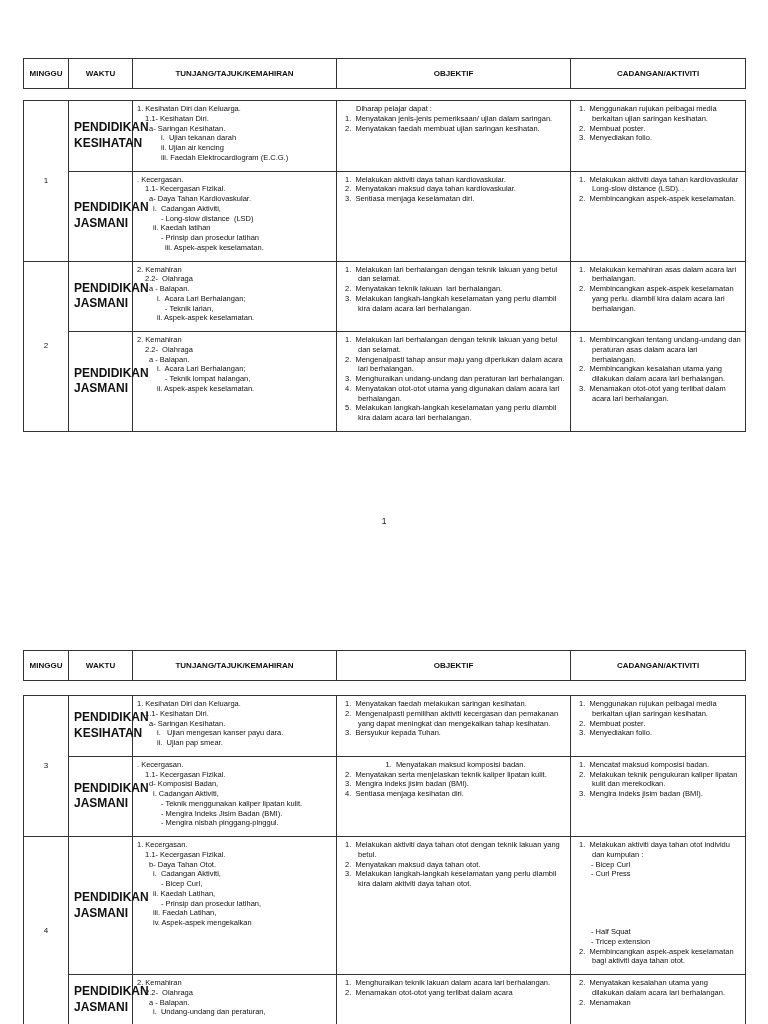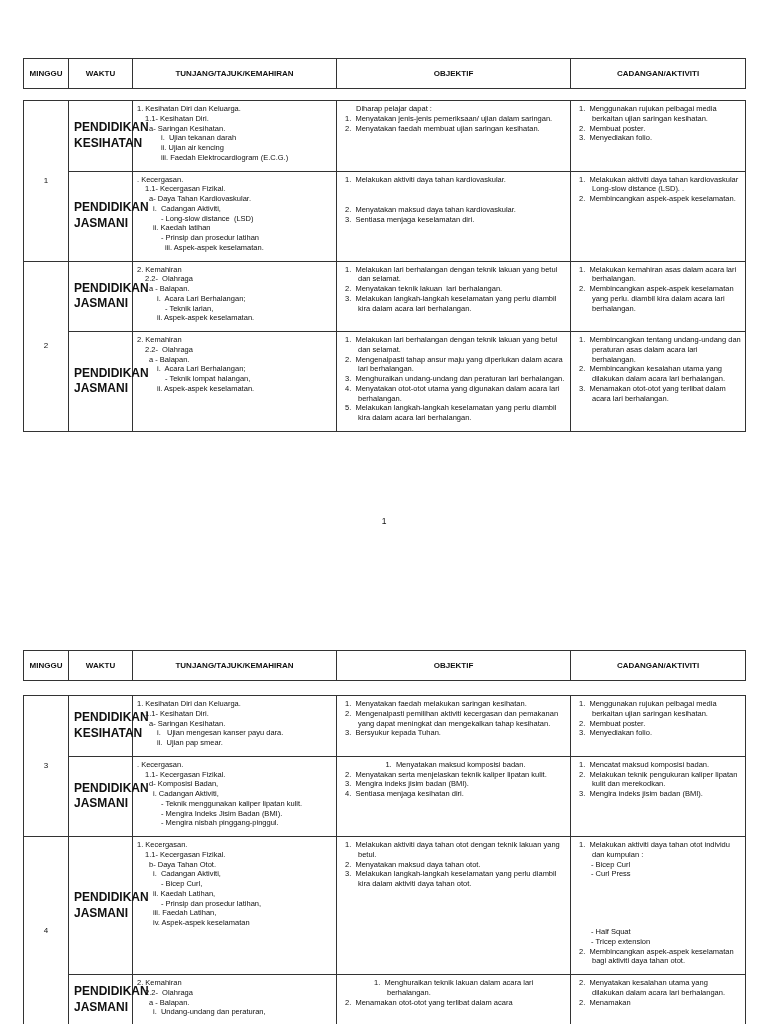--- a/index.html
+++ b/index.html
@@ -106,21 +106,21 @@
               <div class="ln" style="padding-left: 21px;">1.1- Kecergasan Fizikal.</div>
               <div class="ln" style="padding-left: 25px;">a- Daya Tahan Kardiovaskular.</div>
               <div class="ln" style="padding-left: 29px;">i.  Cadangan Aktiviti,</div>
               <div class="ln" style="padding-left: 37px;">- Long-slow distance  (LSD)</div>
               <div class="ln" style="padding-left: 29px;">ii. Kaedah latihan</div>
               <div class="ln" style="padding-left: 37px;">- Prinsip dan prosedur latihan</div>
               <div class="ln" style="padding-left: 41px;">iii. Aspek-aspek keselamatan.</div>
             </td>
             <td class="content">
               <div class="ln" style="padding-left: 17px;">1.  Melakukan aktiviti daya tahan kardiovaskular.</div>
-              <div class="ln" style="padding-left: 17px; margin-top: 21px;">2.  Menyatakan maksud daya tahan kardiovaskular.</div>
+              <div class="ln" style="padding-left: 17px;">2.  Menyatakan maksud daya tahan kardiovaskular.</div>
               <div class="ln" style="padding-left: 17px;">3.  Sentiasa menjaga keselamatan diri.</div>
             </td>
             <td class="content">
               <div class="ln" style="padding-left: 17px;">1.  Melakukan aktiviti daya tahan kardiovaskular Long-slow distance (LSD). .</div>
               <div class="ln" style="padding-left: 17px;">2.  Membincangkan aspek-aspek keselamatan.</div>
             </td>
           </tr>
           <tr>
             <td class="minggu" rowspan="2">2</td>
             <td class="waktu">PENDIDIKAN JASMANI</td>
@@ -251,21 +251,21 @@
             <td class="waktu">PENDIDIKAN JASMANI</td>
             <td class="content">
               <div class="ln" style="padding-left: 13px;">1. Kecergasan.</div>
               <div class="ln" style="padding-left: 21px;">1.1- Kecergasan Fizikal.</div>
               <div class="ln" style="padding-left: 25px;">b- Daya Tahan Otot.</div>
               <div class="ln" style="padding-left: 29px;">i.  Cadangan Aktiviti,</div>
               <div class="ln" style="padding-left: 37px;">- Bicep Curl,</div>
               <div class="ln" style="padding-left: 29px;">ii. Kaedah Latihan,</div>
               <div class="ln" style="padding-left: 37px;">- Prinsip dan prosedur latihan,</div>
               <div class="ln" style="padding-left: 29px;">iii. Faedah Latihan,</div>
-              <div class="ln" style="padding-left: 29px;">iv. Aspek-aspek keselamatan</div>
+              <div class="ln" style="padding-left: 29px;">iv. Aspek-aspek mengekalkan</div>
             </td>
             <td class="content">
               <div class="ln" style="padding-left: 17px;">1.  Melakukan aktiviti daya tahan otot dengan teknik lakuan yang betul.</div>
               <div class="ln" style="padding-left: 17px;">2.  Menyatakan maksud daya tahan otot.</div>
               <div class="ln" style="padding-left: 17px;">3.  Melakukan langkah-langkah keselamatan yang perlu diambil kira dalam aktiviti daya tahan otot.</div>
             </td>
             <td class="content">
               <div class="ln" style="padding-left: 17px;">1.  Melakukan aktiviti daya tahan otot individu dan kumpulan :</div>
               <div class="ln" style="padding-left: 29px;">- Bicep Curl</div>
               <div class="ln" style="padding-left: 29px;">- Curl Press</div>
@@ -276,21 +276,21 @@
           </tr>
           <tr>
             <td class="waktu">PENDIDIKAN JASMANI</td>
             <td class="content">
               <div class="ln" style="padding-left: 13px;">2. Kemahiran</div>
               <div class="ln" style="padding-left: 21px;">2.2-  Olahraga</div>
               <div class="ln" style="padding-left: 25px;">a - Balapan.</div>
               <div class="ln" style="padding-left: 29px;">i.  Undang-undang dan peraturan,</div>
             </td>
             <td class="content">
-              <div class="ln" style="padding-left: 17px; margin-left: 29px;">1.  Menghuraikan teknik lakuan dalam acara lari berhalangan.</div>
+              <div class="ln" style="padding-left: 17px;">1.  Menghuraikan teknik lakuan dalam acara lari berhalangan.</div>
               <div class="ln" style="padding-left: 17px;">2.  Menamakan otot-otot yang terlibat dalam acara</div>
             </td>
             <td class="content">
               <div class="ln" style="padding-left: 17px;">2.  Menyatakan kesalahan utama yang dilakukan dalam acara lari berhalangan.</div>
               <div class="ln" style="padding-left: 17px;">2.  Menamakan</div>
             </td>
           </tr>
         </tbody>
     </table>
   </div>

